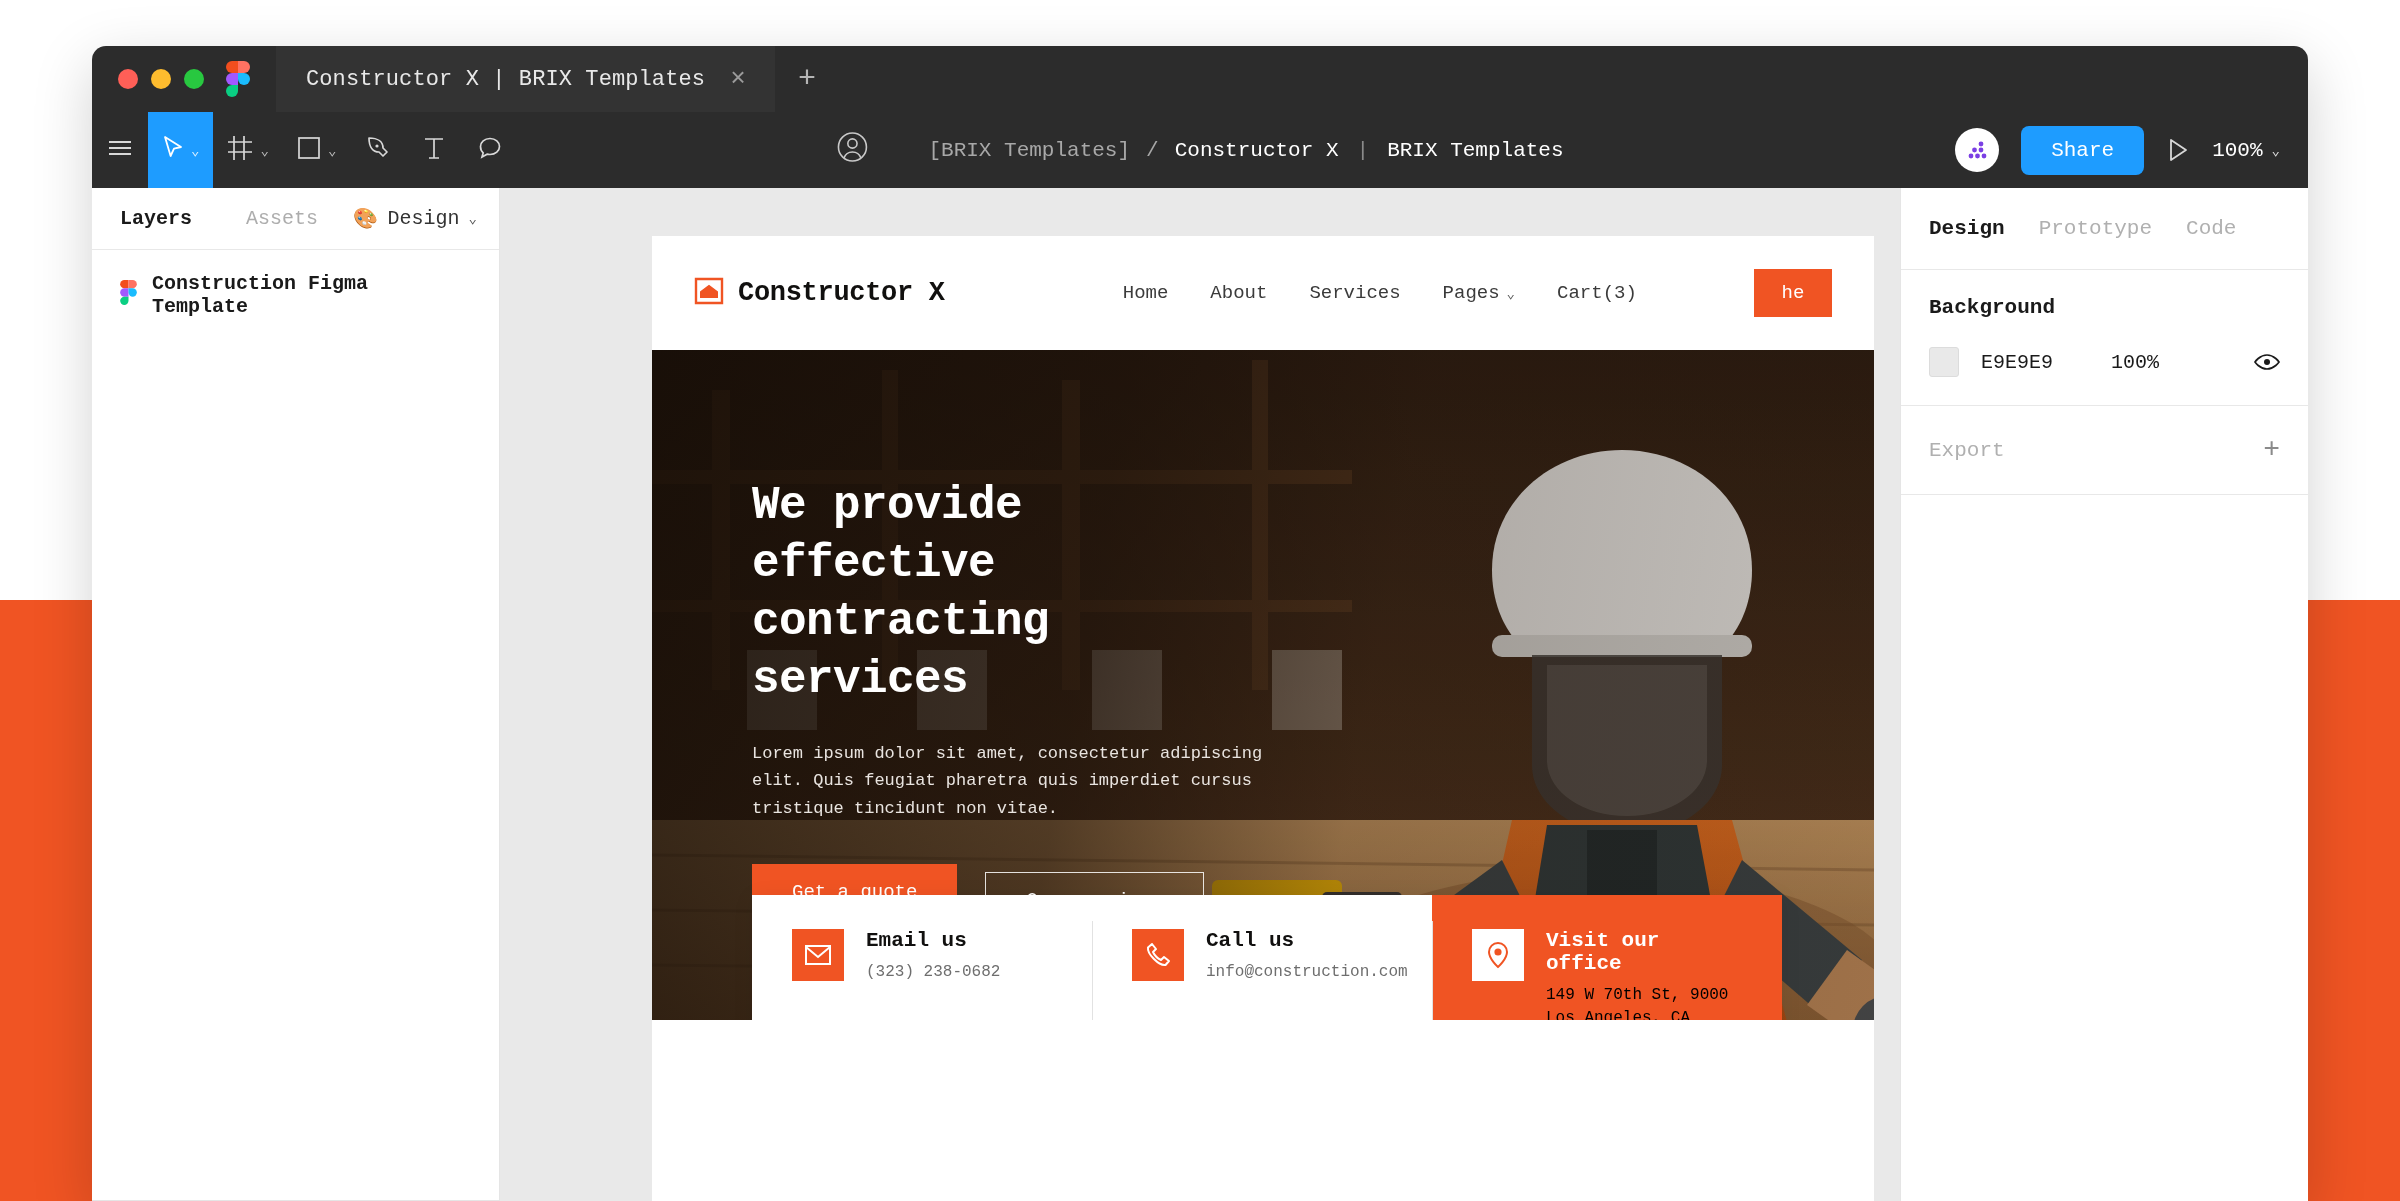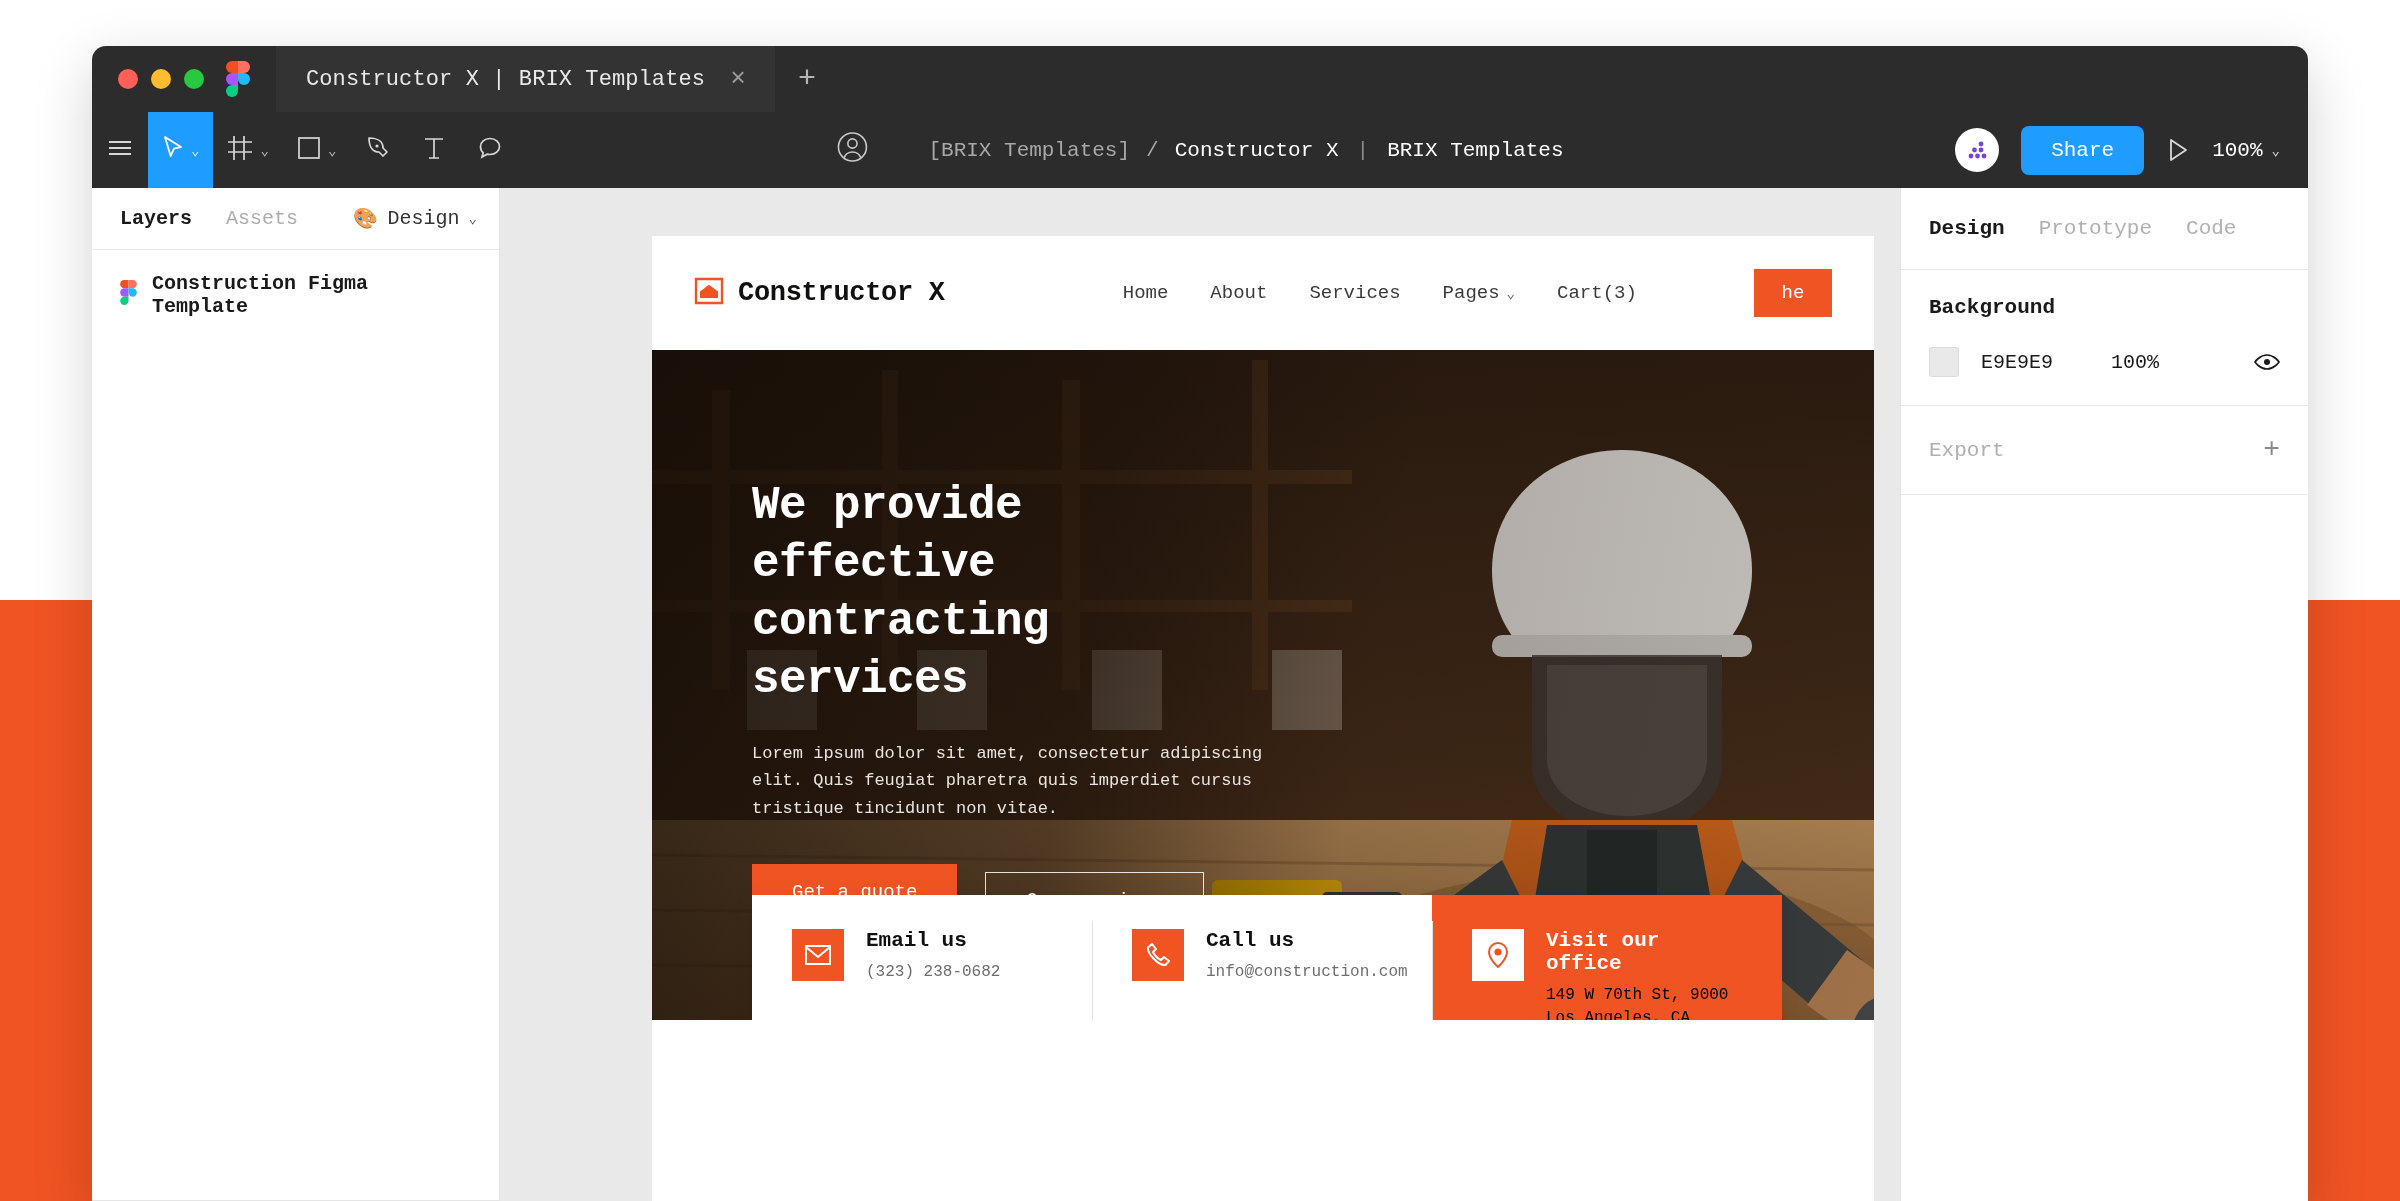--- a/index.html
+++ b/index.html
@@ -93,21 +93,21 @@
 
   
   .body-row { display: flex; height: 1013px; background: #E9E9E9; }
 
   
   .left-panel {
     width: 408px; background: #fff; flex: 0 0 408px;
     border-right: 1px solid #E5E5E5; display: flex; flex-direction: column;
   }
   .lp-tabs {
-    height: 62px; display: flex; align-items: center; gap: 34px;
+    height: 62px; display: flex; align-items: center; gap: 54px;
     padding: 0 28px; border-bottom: 1px solid #E8E8E8; position: relative;
   }
   .lp-tab { font-size: 20px; color: #ADADAD; cursor: pointer; }
   .lp-tab.active { color: #1A1A1A; font-weight: bold; }
   .lp-design {
     position: absolute; right: 22px; display: flex; align-items: center; gap: 9px;
     font-size: 20px; color: #333; cursor: pointer;
   }
   .layer-row {
     display: flex; align-items: center; gap: 15px;

